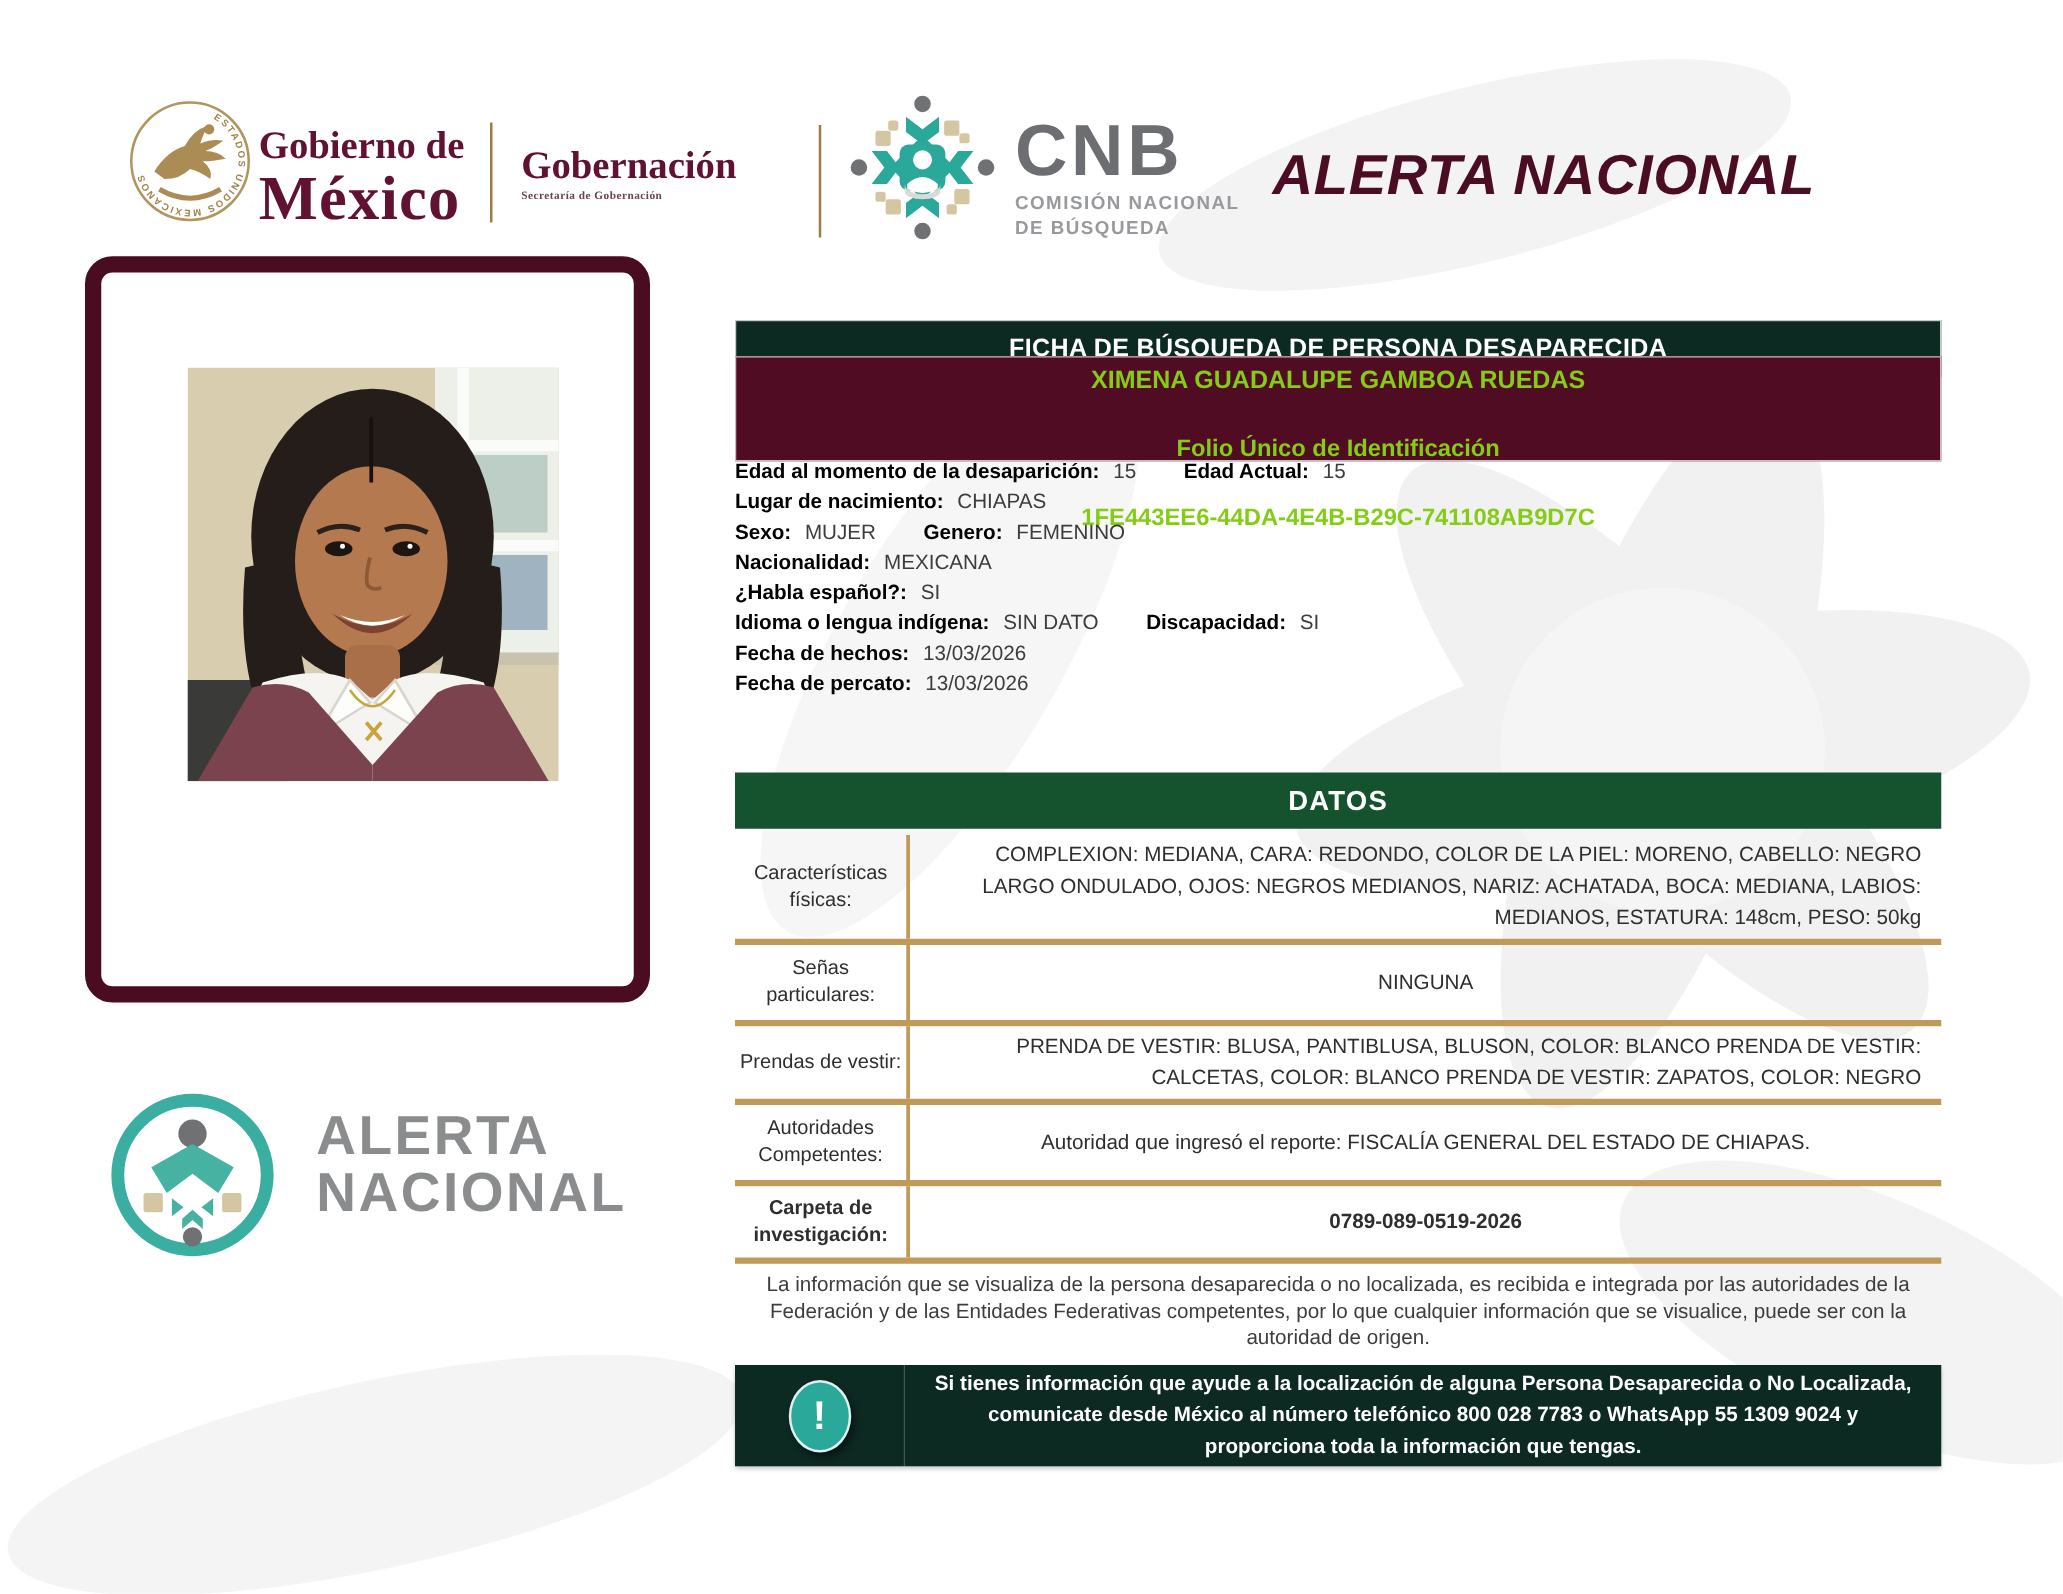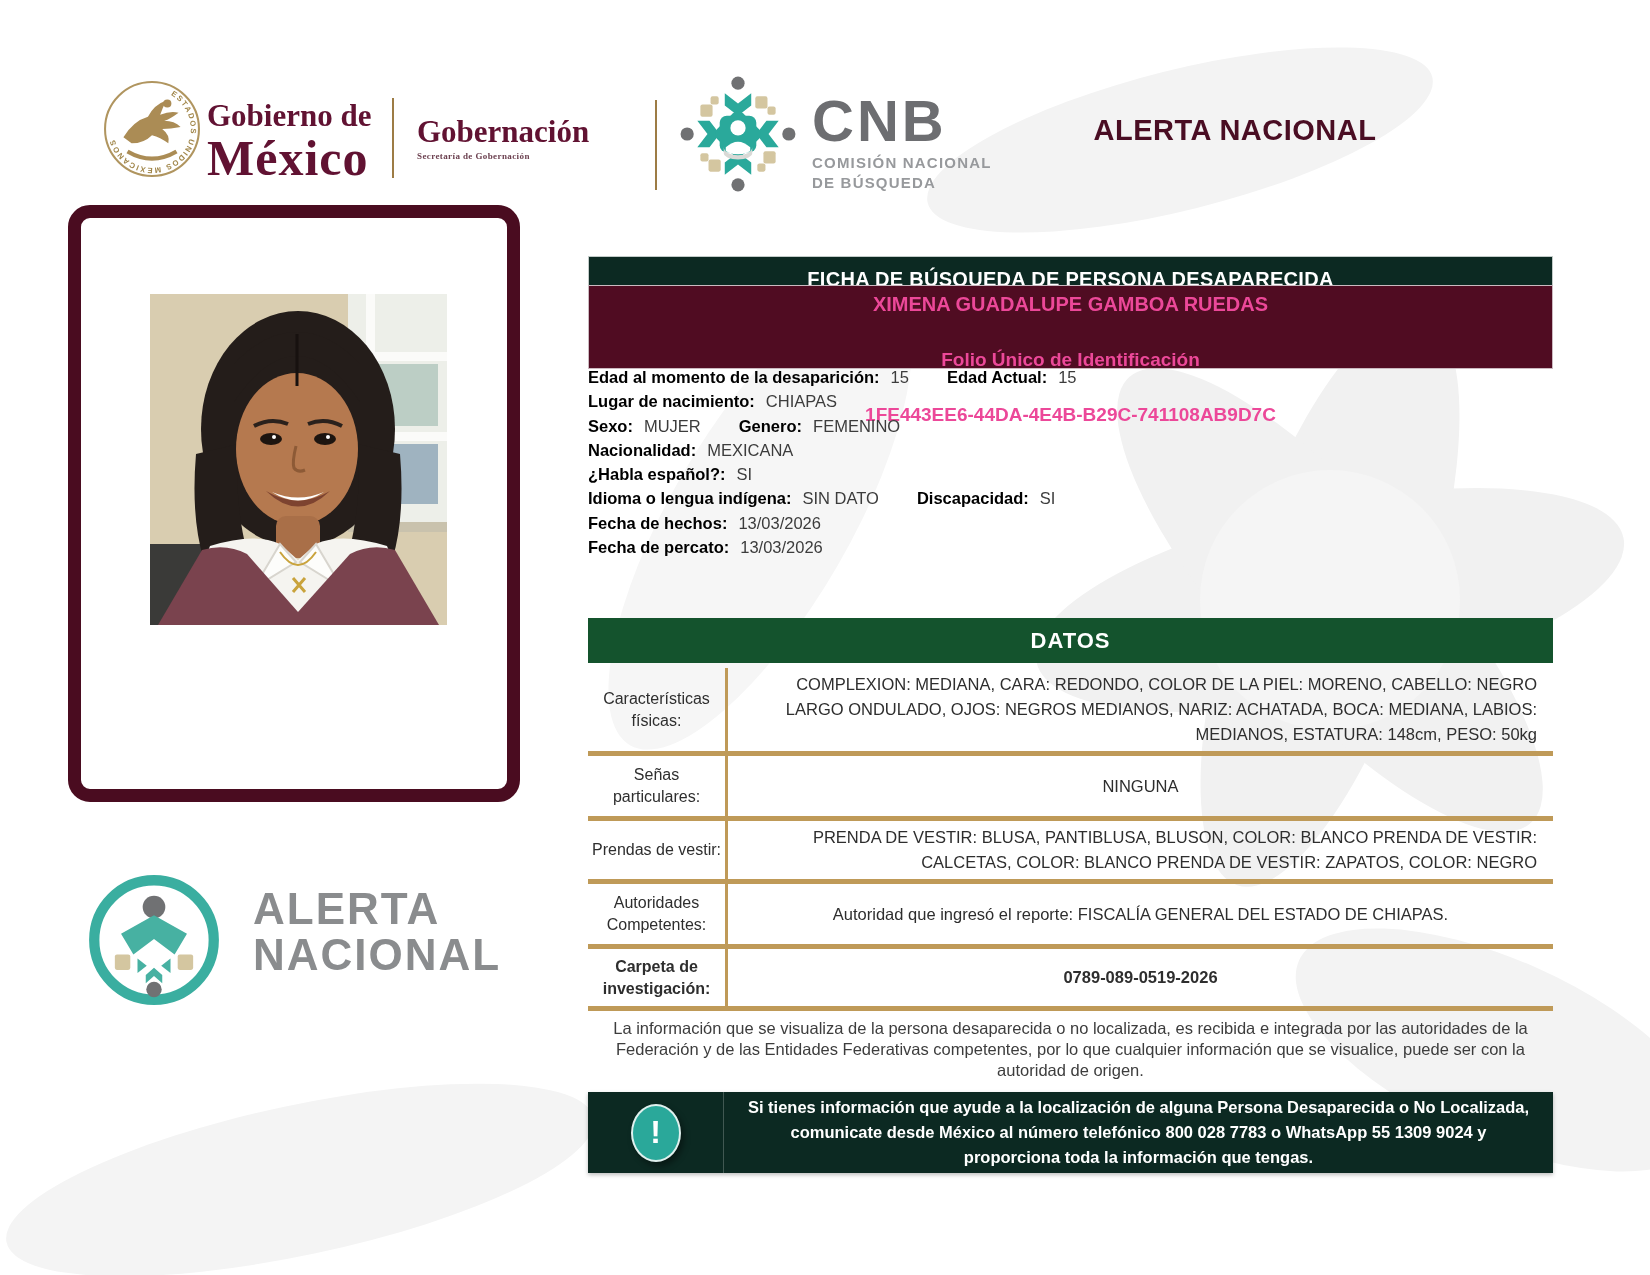--- a/index.html
+++ b/index.html
@@ -16,33 +16,33 @@
   .hdiv{width:2px;background:#9d7c45;}
   .hdiv1{left:392px;top:98px;height:80px;}
   .hdiv2{left:655px;top:100px;height:90px;}
   .segob{left:417px;top:116px;color:#611232;font-family:"Liberation Serif",serif;}
   .segob .t{font-size:31px;font-weight:bold;line-height:1;}
   .segob .s{font-size:9px;font-weight:bold;color:#6c4150;margin-top:4px;letter-spacing:.4px;}
   .cnb-emblem{left:678px;top:74px;width:120px;height:120px;}
   .cnb-text{left:812px;top:92px;color:#6d6e71;line-height:1;}
   .cnb-text .acr{font-size:58px;font-weight:bold;letter-spacing:3px;}
   .cnb-text .s1,.cnb-text .s2{font-size:15px;font-weight:bold;color:#97999c;letter-spacing:1.2px;margin-top:5px;}
-  .alerta-title{left:1000px;top:114px;width:470px;text-align:center;font-size:29px;font-weight:bold;color:#4a0d23;letter-spacing:.5px;}
+  .alerta-title{left:1000px;top:114px;width:470px;text-align:center;font-size:45px;font-weight:bold;color:#4a0d23;letter-spacing:.5px;font-style:italic;}
 
   
   .photo-frame{left:68px;top:205px;width:452px;height:597px;border:13px solid #4a0c20;border-radius:22px;background:#fff;box-sizing:border-box;}
   .photo{position:absolute;left:69px;top:76px;width:297px;height:331px;}
   .alerta-circ{left:86px;top:872px;width:136px;height:136px;}
   .alerta-logo-text{left:253px;top:886px;font-size:44px;font-weight:bold;color:#8a8c8e;line-height:46px;letter-spacing:2px;}
 
   
   .rc{left:588px;width:965px;box-sizing:border-box;}
   .banner-ficha{top:212px;height:46px;background:#0c2922;border:1px solid #c2cbc8;color:#fff;
     font-size:20px;font-weight:bold;text-align:center;line-height:44px;letter-spacing:.3px;margin-top:44px;}
-  .banner-name{top:285px;height:84px;background:#500c22;border:1px solid #cbb9c0;color:#ec4899;text-align:center;padding-top:5px;}
+  .banner-name{top:285px;height:84px;background:#500c22;border:1px solid #cbb9c0;color:#84cc16;text-align:center;padding-top:5px;}
   .banner-name .n{font-size:20px;font-weight:bold;line-height:26px;}
   .banner-name .f{font-size:19px;font-weight:bold;line-height:25px;margin-top:30px;}
   .fields{top:368px;}
   .frow{height:24.3px;display:flex;align-items:flex-start;white-space:nowrap;}
   .frow b{font-size:16.5px;color:#000;}
   .frow span.v{font-size:16.5px;color:#3c3c3c;margin-left:11px;}
   .frow .p2{margin-left:38px;}
   .banner-datos{top:618px;height:45px;background:#14532d;color:#fff;font-size:22px;font-weight:bold;
     text-align:center;line-height:45px;letter-spacing:1px;}
   .dtable{top:668px;}

